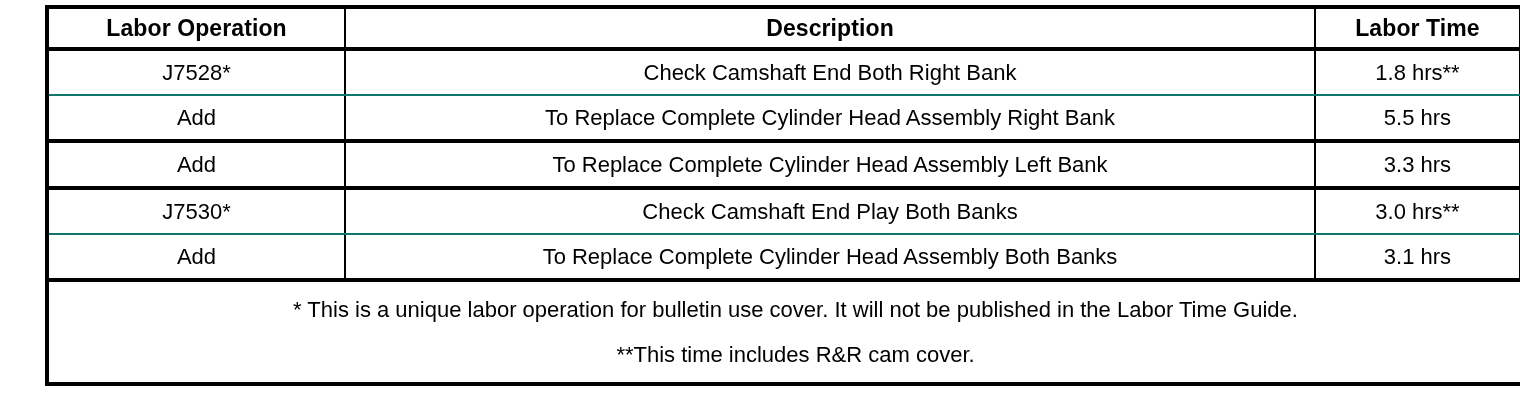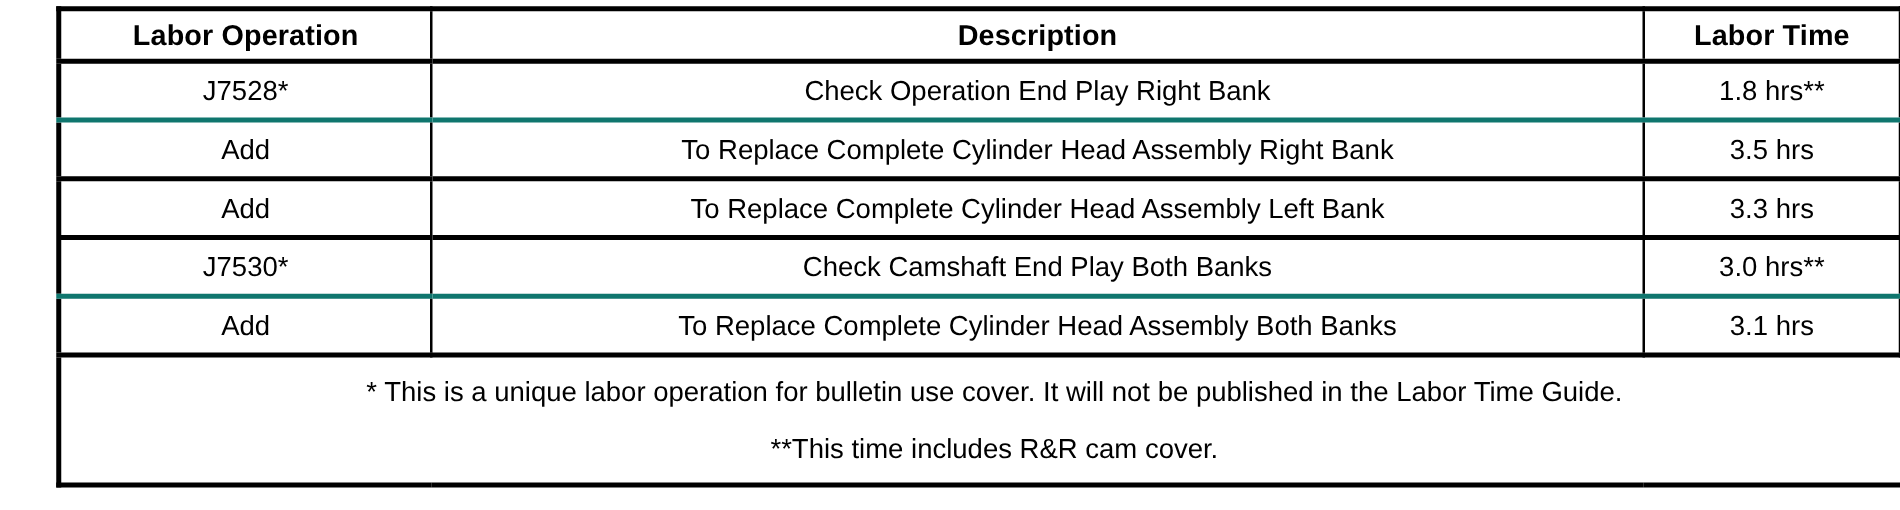--- a/index.html
+++ b/index.html
@@ -73,21 +73,21 @@
   }
 
   
   .row-cell {
     height: 43px;
     font-size: 22px;
     font-weight: normal;
   }
 
   
-  tr.sep-thin > td { border-bottom: 4px solid #0f766e; }
+  tr.sep-thin > td { border-bottom: 2px solid #0f766e; }
   
   tr.sep-thick > td { border-bottom: 4px solid #000000; }
 
   
   td.pad-cell, th.pad-cell { border-right: none; }
 
   
   .note-cell {
     border-left: none;
     border-right: none;
@@ -125,29 +125,29 @@
         <th class="hdr-cell">Description</th>
         <th class="hdr-cell">Labor Time</th>
         <th class="hdr-cell pad-cell"></th>
       </tr>
     </thead>
 
     <tbody>
 
       <tr class="sep-thin">
         <td class="row-cell">J7528*</td>
-        <td class="row-cell">Check Operation End Play Right Bank</td>
+        <td class="row-cell">Check Camshaft End Both Right Bank</td>
         <td class="row-cell">1.8 hrs**</td>
         <td class="row-cell pad-cell"></td>
       </tr>
 
       <tr class="sep-thick">
         <td class="row-cell">Add</td>
         <td class="row-cell">To Replace Complete Cylinder Head Assembly Right Bank</td>
-        <td class="row-cell">3.5 hrs</td>
+        <td class="row-cell">5.5 hrs</td>
         <td class="row-cell pad-cell"></td>
       </tr>
 
 
       <tr class="sep-thick">
         <td class="row-cell">Add</td>
         <td class="row-cell">To Replace Complete Cylinder Head Assembly Left Bank</td>
         <td class="row-cell">3.3 hrs</td>
         <td class="row-cell pad-cell"></td>
       </tr>

